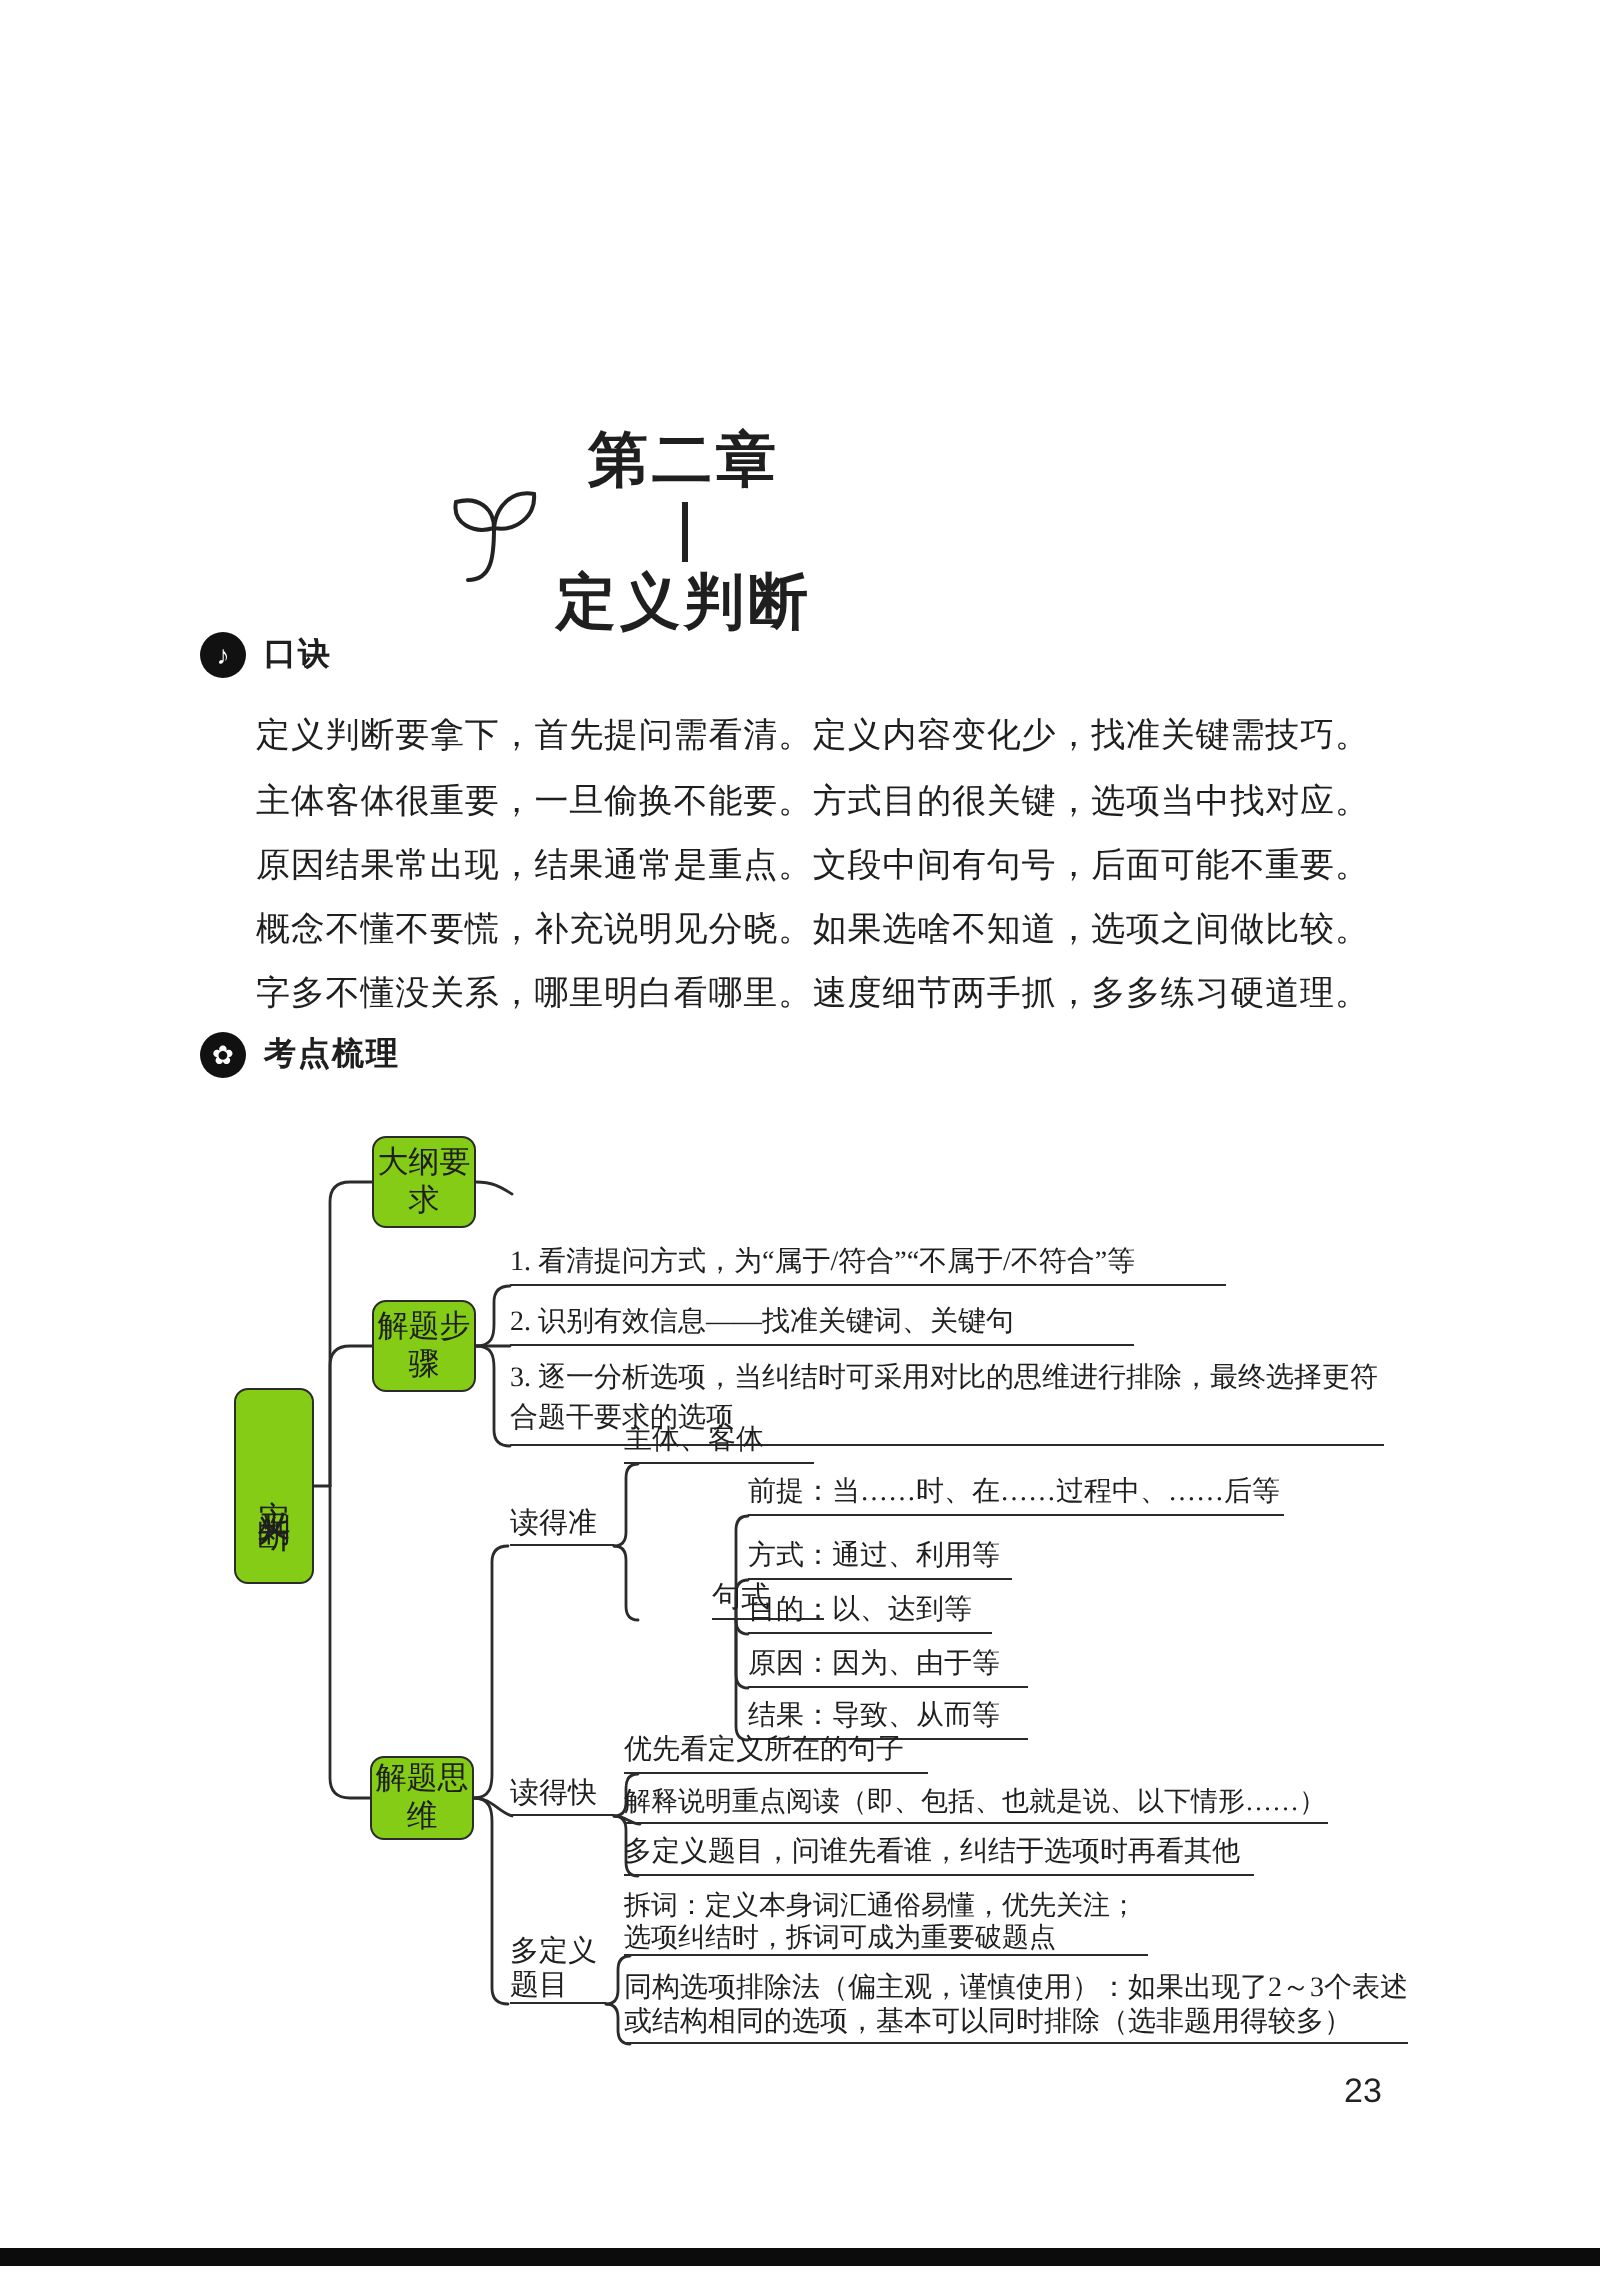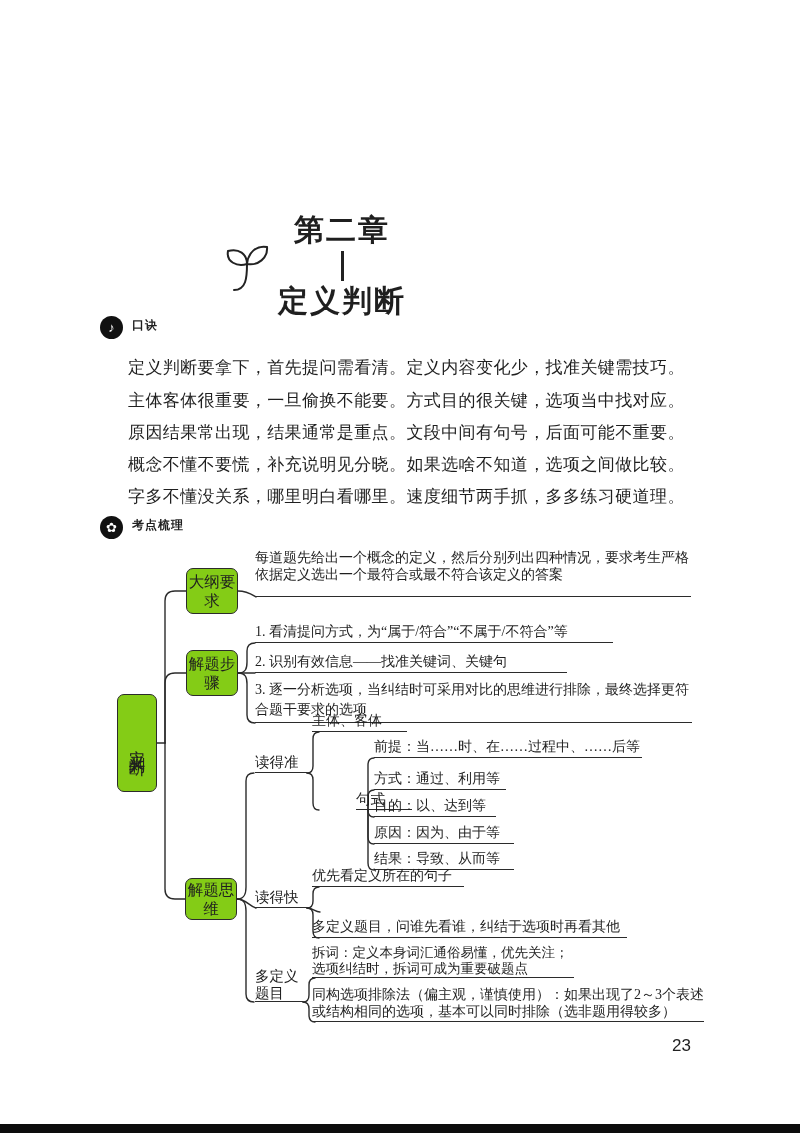--- a/index.html
+++ b/index.html
@@ -14,21 +14,21 @@
   .chapter-row { position:absolute; left:222px; top:210px; display:flex; align-items:center; }
   .sprout { width:52px; height:56px; margin-right:4px; }
   .chapter-title { font-size:30px; font-weight:600; letter-spacing:2px; display:flex; align-items:center;flex-direction:column; }
   .title-divider { display:inline-block; width:3px; height:30px; background:#222; margin:0 14px; }
   
   .badge {
     position:absolute; width:23px; height:23px; border-radius:50%; background:#111;
     color:#fff; display:flex; align-items:center; justify-content:center;
     font-size:13px; line-height:1;
   }
-  .sec-heading { position:absolute; font-size:12px; font-weight:700; letter-spacing:1px; }
+  .sec-heading { position:absolute; font-size:16px; font-weight:700; letter-spacing:1px; }
   
   .mn-line { position:absolute; left:128px; width:575px; font-size:17px; letter-spacing:0.4px; white-space:nowrap; }
   
   .mm-box {
     position:absolute; border:1.5px solid #2b2b2b; border-radius:7px;
     display:flex; align-items:center; justify-content:center; text-align:center;
     font-size:15.5px; line-height:19px; background:#84cc16;
   }
   .mm-root { writing-mode:vertical-rl; text-orientation:upright; font-size:16.5px; letter-spacing:3px; }
   .leaf {
@@ -112,40 +112,40 @@
     <path d="M307 908 C313 908 315 912 320 912"></path>
     <path d="M307 908 Q313 908 313 915 L313 931 Q313 938 319 938"></path>
 
     <path d="M303 1002 Q309 1002 309 995 L309 985 Q309 978 315 978"></path>
     <path d="M303 1002 Q309 1002 309 1009 L309 1015 Q309 1022 315 1022"></path>
   </svg>
 
   <div class="mm-box mm-root" style="left:117px; top:694px; width:40px; height:98px;">定义判断</div>
 
   <div class="mm-box" style="left:186px; top:568px; width:52px; height:46px;">大纲要求</div>
-  <div class="leaf multi" style="left:255px; top:549px; width:436px; height:48px;">每道题先给出一个概念的定义，然后分别列出四种情况，要求考生严格依据定义选出一个最符合或最不符合该定义的答案</div>
 
   <div class="mm-box" style="left:186px; top:650px; width:52px; height:46px;">解题步骤</div>
   <div class="leaf" style="left:255px; top:622px; width:358px; height:21px;">1. 看清提问方式，为“属于/符合”“不属于/不符合”等</div>
   <div class="leaf" style="left:255px; top:652px; width:312px; height:21px;">2. 识别有效信息——找准关键词、关键句</div>
   <div class="leaf multi" style="left:255px; top:680px; width:437px; height:43px; line-height:20px;">3. 逐一分析选项，当纠结时可采用对比的思维进行排除，最终选择更符合题干要求的选项</div>
 
   <div class="mm-box" style="left:185px; top:878px; width:52px; height:42px;">解题思维</div>
 
   <div class="mm-label" style="left:255px; top:753px; width:52px; height:20px;">读得准</div>
   <div class="leaf" style="left:312px; top:713px; width:95px; height:19px;">主体、客体</div>
   <div class="mm-label" style="left:312px; top:790px; width:56px; height:20px;margin-left:44px;">句式</div>
   <div class="leaf" style="left:374px; top:739px; width:268px; height:19px;">前提：当……时、在……过程中、……后等</div>
   <div class="leaf" style="left:374px; top:771px; width:132px; height:19px;">方式：通过、利用等</div>
   <div class="leaf" style="left:374px; top:798px; width:122px; height:19px;">目的：以、达到等</div>
   <div class="leaf" style="left:374px; top:825px; width:140px; height:19px;">原因：因为、由于等</div>
   <div class="leaf" style="left:374px; top:851px; width:140px; height:19px;">结果：导致、从而等</div>
 
   <div class="mm-label" style="left:255px; top:889px; width:52px; height:19px;">读得快</div>
   <div class="leaf" style="left:312px; top:869px; width:152px; height:18px;">优先看定义所在的句子</div>
+  <div class="leaf small" style="left:312px; top:894px; width:352px; height:18px;">解释说明重点阅读（即、包括、也就是说、以下情形……）</div>
   <div class="leaf" style="left:312px; top:921px; width:315px; height:17px;">多定义题目，问谁先看谁，纠结于选项时再看其他</div>
 
   <div class="mm-label multi" style="left:255px; top:968px; width:48px; height:34px;">多定义题目</div>
   <div class="leaf multi small" style="left:312px; top:945px; width:262px; height:33px; line-height:16px;">拆词：定义本身词汇通俗易懂，优先关注；选项纠结时，拆词可成为重要破题点</div>
   <div class="leaf multi" style="left:312px; top:986px; width:392px; height:36px;">同构选项排除法（偏主观，谨慎使用）：如果出现了2～3个表述或结构相同的选项，基本可以同时排除（选非题用得较多）</div>
 
   <div class="page-number">23</div>
   <div class="scan-bar"></div>
 
 </div>

